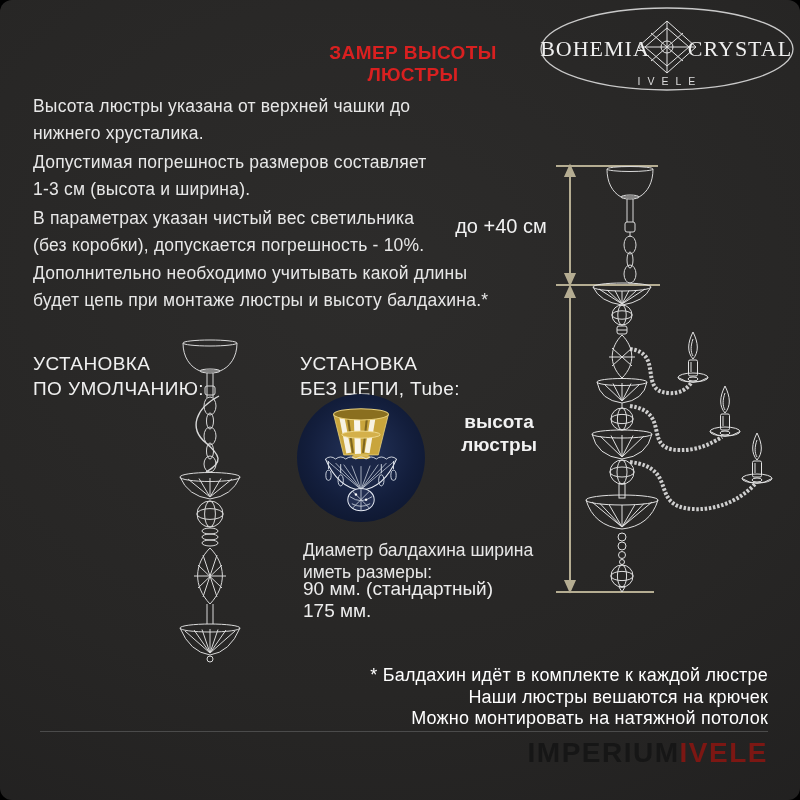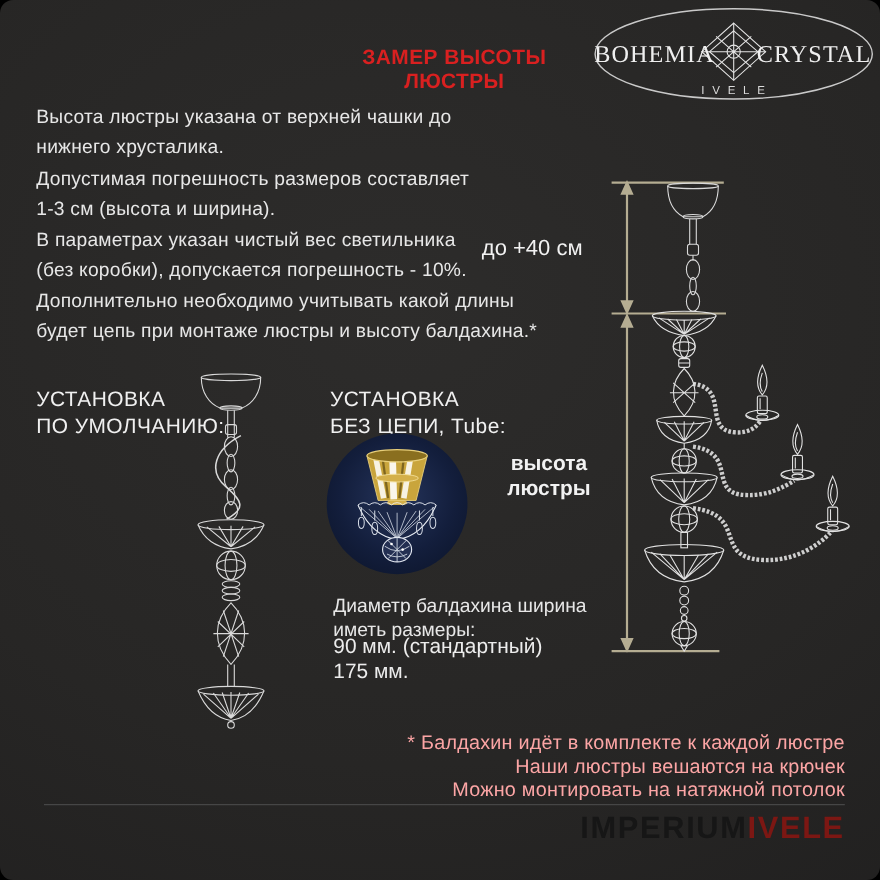--- a/index.html
+++ b/index.html
@@ -6,26 +6,26 @@
   #stage{position:relative;width:800px;height:800px;overflow:hidden;
          font-family:"Liberation Sans",sans-serif;-webkit-font-smoothing:antialiased;}
   #card{position:absolute;inset:0;border-radius:12px;
         background:radial-gradient(120% 100% at 45% 35%, #2d2c2b 0%, #272625 52%, #1e1d1d 100%);}
   .abs{position:absolute;}
   .pre{white-space:pre-line;}
   .para{left:33px;width:486px;color:#e7e7e7;font-size:17.5px;line-height:27px;letter-spacing:.2px;}
   #title{left:296px;top:42px;width:234px;text-align:center;color:#d92020;
          font-size:19px;font-weight:700;letter-spacing:.4px;}
   .sec-head{color:#f0f0f0;font-size:19px;line-height:25px;letter-spacing:.4px;}
-  #chain-label{left:438px;top:215px;width:126px;text-align:left;color:#f2f2f2;font-size:20px;}
+  #chain-label{left:438px;top:215px;width:126px;text-align:center;color:#f2f2f2;font-size:20px;}
   #height-label{left:436px;top:410px;width:126px;text-align:center;color:#f2f2f2;
                 font-size:19px;line-height:23px;font-weight:600;}
   #diam-intro{left:303px;top:539px;width:240px;color:#e7e7e7;font-size:17.5px;line-height:22px;}
   #sizes{left:303px;top:578px;color:#ececec;font-size:19px;line-height:21.5px;}
-  #footnotes{left:260px;top:665px;width:508px;text-align:right;color:#fca5a5;
+  #footnotes{left:260px;top:665px;width:508px;text-align:right;color:#ffffff;
              font-size:18px;line-height:21.5px;letter-spacing:.2px;}
   #divider{left:40px;top:731px;width:728px;height:1px;background:#4b4b4b;}
   #watermark{left:368px;top:737px;width:400px;display:flex;justify-content:flex-end;
              font-size:28px;font-weight:700;letter-spacing:1.5px;}
   #watermark .wm-dark{color:#161616;}
   #watermark .wm-red{color:#7c1713;}
   #photo{left:297px;top:394px;width:128px;height:128px;border-radius:50%;
          background:radial-gradient(circle at 50% 45%, #25345b 0%, #131e3c 55%, #0a1226 100%);
          overflow:hidden;}
   svg{display:block;}

